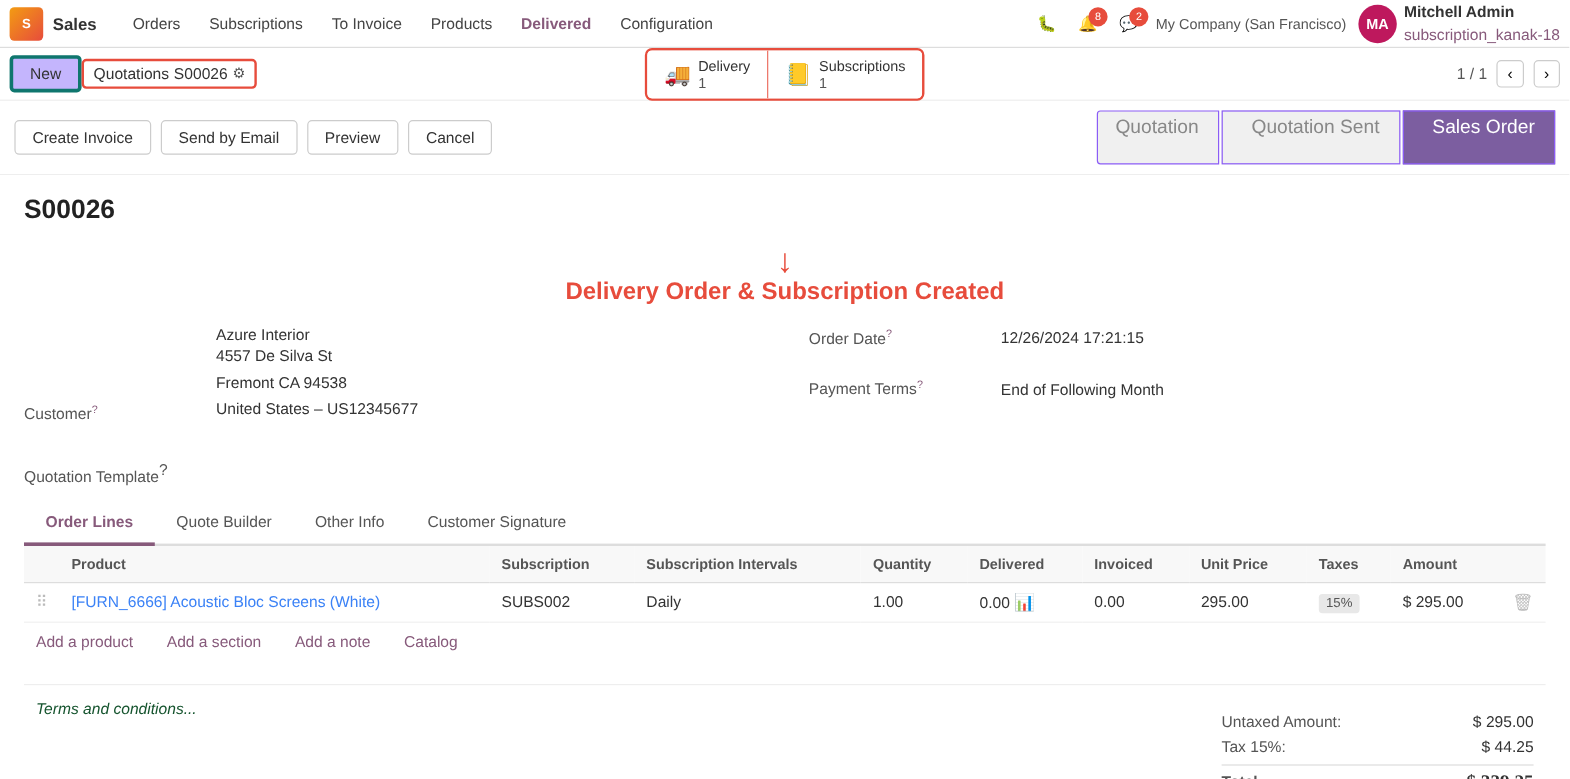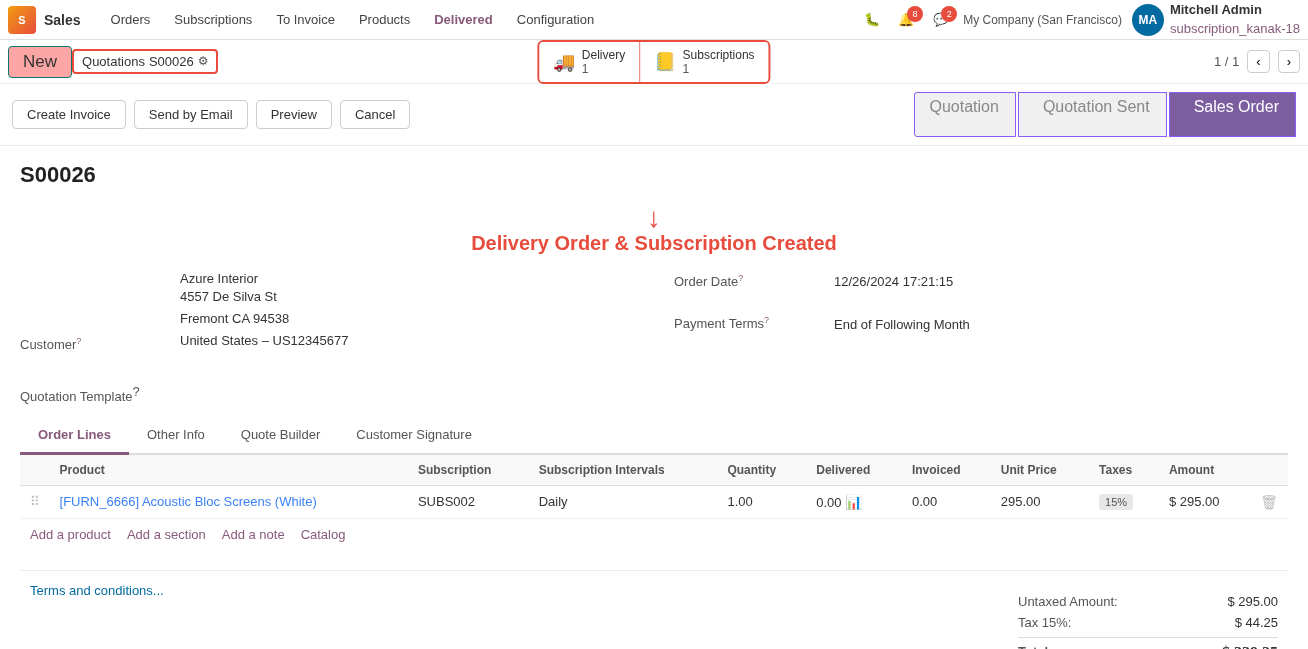--- a/index.html
+++ b/index.html
@@ -11,25 +11,25 @@
     .nav-logo span { color: white; font-weight: bold; font-size: 11px; }
     .nav-app-name { font-weight: 600; font-size: 14px; color: #333; margin-right: 20px; }
     .nav-menu { display: flex; gap: 4px; flex: 1; }
     .nav-item { padding: 6px 10px; color: #444; cursor: pointer; border-radius: 4px; font-size: 13px; }
     .nav-item.active { color: #875a7b; font-weight: 600; }
     .nav-right { display: flex; align-items: center; gap: 10px; }
     .nav-icon-btn { position: relative; cursor: pointer; padding: 4px; }
     .nav-badge { position: absolute; top: -2px; right: -4px; background: #e74c3c; color: white; border-radius: 50%; width: 16px; height: 16px; font-size: 9px; display: flex; align-items: center; justify-content: center; }
     .nav-company { font-size: 12px; color: #555; }
     .nav-user { display: flex; align-items: center; gap: 6px; }
-    .nav-avatar { width: 32px; height: 32px; border-radius: 50%; background: #0369a1; display: flex; align-items: center; justify-content: center; color: white; font-size: 12px; font-weight: bold; }
+    .nav-avatar { width: 32px; height: 32px; border-radius: 50%; background: #be185d; display: flex; align-items: center; justify-content: center; color: white; font-size: 12px; font-weight: bold; }
     .nav-user-info { font-size: 11px; line-height: 1.4; }
     .nav-user-info .name { font-weight: 600; color: #333; }
     .nav-user-info .sub { color: #875a7b; }
-    .btn-new { border: 1px solid #0f766e; background: #fca5a5; padding: 5px 14px; border-radius: 4px; cursor: pointer; font-size: 17px; color: #333; }
+    .btn-new { border: 3px solid #0f766e; background: #c4b5fd; padding: 5px 14px; border-radius: 4px; cursor: pointer; font-size: 13px; color: #333; }
     .breadcrumb-box { border: 2px solid #e74c3c; border-radius: 4px; padding: 3px 8px; display: flex; align-items: flex-start; gap: 4px; cursor: pointer; }
     .breadcrumb-box span { color: #333; font-size: 13px; }
     .breadcrumb-box .gear { color: #555; font-size: 12px; }
     .smart-btn-group { display: flex; border: 2px solid #e74c3c; border-radius: 6px; overflow: hidden; }
     .smart-btn-group .sb { padding: 6px 14px; background: #fff; cursor: pointer; display: flex; align-items: center; gap: 6px; border-right: 1px solid #e74c3c; }
     .smart-btn-group .sb:last-child { border-right: none; }
     .sb-icon { font-size: 18px; }
     .sb-text { font-size: 12px; color: #333; }
     .sb-num { font-size: 12px; color: #555; }
 
@@ -67,26 +67,26 @@
     .order-table { width: 100%; border-collapse: collapse; margin-top: 0; }
     .order-table th { background: #f8f8f8; padding: 8px 10px; text-align: left; font-size: 12px; color: #555; font-weight: 600; border-bottom: 1px solid #ddd; }
     .order-table td { padding: 8px 10px; border-bottom: 1px solid #f0f0f0; font-size: 13px; vertical-align: middle; }
     .drag-handle { color: #bbb; cursor: grab; }
     .product-link { color: #3b82f6; cursor: pointer; }
     .tax-badge { background: #e8e8e8; border-radius: 3px; padding: 2px 6px; font-size: 11px; color: #555; }
     .chart-icon { color: #e74c3c; font-size: 14px; cursor: pointer; }
     .delete-icon { color: #bbb; cursor: pointer; font-size: 14px; }
 
     
-    .add-row { padding: 8px 10px; display: flex; gap: 16px; }
+    .add-row { padding: 8px 10px; display: flex; gap: 28px; }
     .add-link { color: #875a7b; cursor: pointer; font-size: 13px; }
 
     
     .footer-area { margin-top: 20px; min-height: 60px; border-top: 1px solid #eee; padding: 12px 10px; }
-    .terms-placeholder { color: #0369a1; font-size: 13px; }
+    .terms-placeholder { color: #14532d; font-size: 13px; font-style: italic; }
     .totals { float: right; text-align: right; min-width: 260px; margin-top: 8px; margin-left: 24px; }
     .totals-row { display: flex; justify-content: space-between; padding: 3px 0; font-size: 13px; }
     .totals-row.total-final { font-size: 16px; font-weight: bold; padding-top: 6px; border-top: 1px solid #ddd; margin-top: 4px; }
     .totals-label { color: #555; margin-right: 40px; }
     .totals-value { color: #333; font-weight: 500; }
     .totals-value.bold { font-weight: bold; font-size: 16px; font-family: Liberation Serif, serif; }
 
     
     .clearfix::after { content: ''; display: table; clear: both; }
 
@@ -233,22 +233,22 @@
     </div>
 
     <div class="quotation-template-row">
       <span class="quotation-template-label">
         <span>Quotation Template</span><sup>?</sup>
       </span>
     </div>
 
     <div class="tabs">
       <div class="tab active">Order Lines</div>
+      <div class="tab">Quote Builder</div>
       <div class="tab">Other Info</div>
-      <div class="tab">Quote Builder</div>
       <div class="tab">Customer Signature</div>
     </div>
 
     <table class="order-table">
       <thead>
         <tr>
           <th style="width:20px"></th>
           <th>Product</th>
           <th>Subscription</th>
           <th>Subscription Intervals</th>

